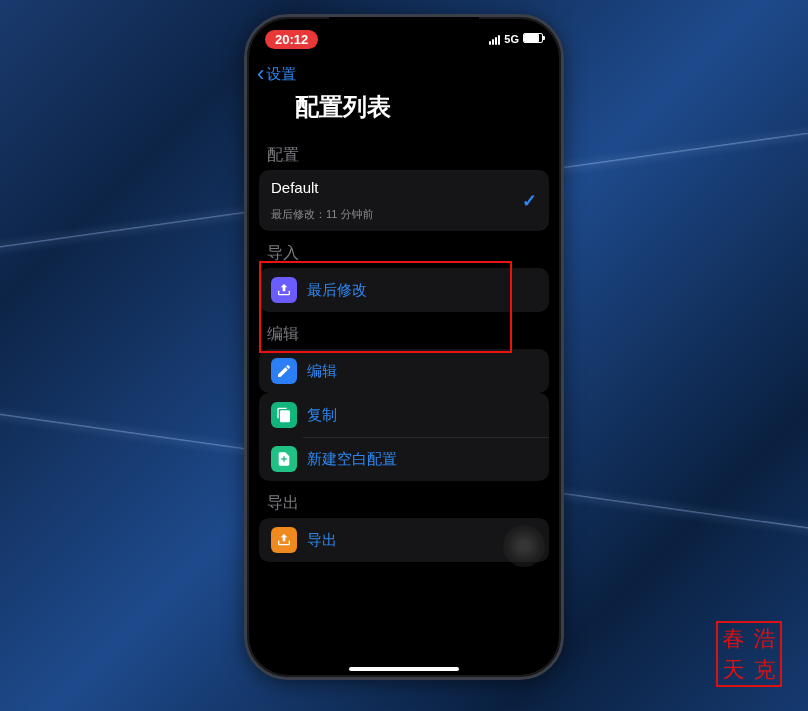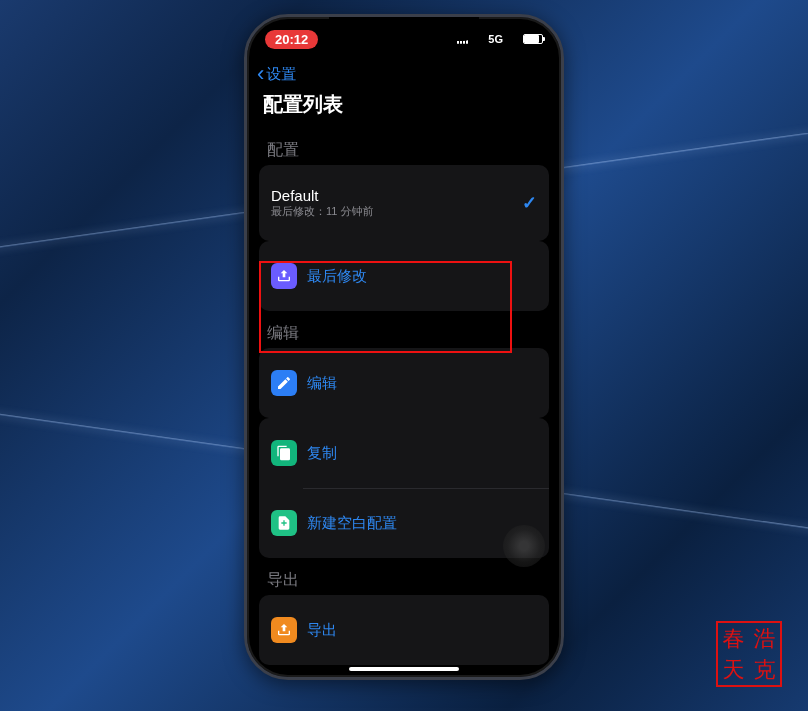--- a/index.html
+++ b/index.html
@@ -67,21 +67,21 @@
       font-weight: 600;
       z-index: 5;
     }
     .time-pill {
       background: #e83838;
       border-radius: 12px;
       padding: 2px 10px;
       font-size: 13px;
       font-weight: 600;
     }
-    .status-right { display: flex; align-items: center; gap: 20px; font-size: 11px; }
+    .status-right { display: flex; gap: 4px; font-size: 11px; }
     .signal { display: flex; gap: 1px; align-items: flex-end; }
     .signal span { width: 2px; background: #fff; border-radius: 1px; }
     .signal span:nth-child(1){height:4px}.signal span:nth-child(2){height:6px}
     .signal span:nth-child(3){height:8px}.signal span:nth-child(4){height:10px}
     .battery { width: 20px; height: 10px; border: 1px solid #fff; border-radius: 2px; position: relative; }
     .battery::after { content:""; position:absolute; right:-3px; top:2px; width:2px; height:4px; background:#fff; border-radius:0 1px 1px 0; }
     .battery-fill { height:100%; width:85%; background:#fff; border-radius:1px; }
 
     .screen {
       position: absolute;
@@ -91,54 +91,55 @@
       overflow-y: hidden;
     }
     .back-row {
       display: flex; align-items: center;
       padding: 4px 10px 2px 10px;
       color: #2e87f0;
       font-size: 15px;
     }
     .back-chevron { font-size: 22px; line-height: 1; margin-right: 2px; }
     .page-title {
-      font-size: 20px;
+      font-size: 24px;
       font-weight: 700;
       padding: 4px 16px 10px 16px;
+      margin-left: 32px;
     }
     .section-header {
       color: #7a7a80;
       font-size: 16px;
       padding: 12px 20px 4px 20px;
     }
     .group {
       margin: 0 12px;
       background: #151517;
       border-radius: 10px;
       overflow: hidden;
     }
     .row {
       display: flex;
       align-items: center;
-      padding: 22px 12px;
+      padding: 9px 12px;
       min-height: 40px;
       position: relative;
       border-radius: 11px;
     }
     .row + .row::before {
       content: "";
       position: absolute;
       left: 44px; right: 0; top: 0;
       height: 1px;
       background: #2a2a2e;
     }
     .row-default { flex-direction: row; justify-content: space-between; }
     .row-default-text { display:flex; flex-direction:column; }
     .row-default-title { font-size: 15px; color:#fff; }
-    .row-default-sub { font-size: 11px; color: #8a8a90; margin-top:0; }
+    .row-default-sub { font-size: 11px; color: #8a8a90; margin-top:11px; }
     .check { color: #2e87f0; font-size: 18px; font-weight:600; }
     .icon-box {
       width: 26px; height: 26px;
       border-radius: 6px;
       display: flex; align-items: center; justify-content: center;
       margin-right: 10px;
       flex-shrink: 0;
     }
     .icon-box svg { width: 16px; height: 16px; }
     .row-label { color: #2e87f0; font-size: 15px; }
@@ -213,20 +214,21 @@
     <div class="group">
       <div class="row row-default">
         <div class="row-default-text">
           <span class="row-default-title">Default</span>
           <span class="row-default-sub">最后修改：11 分钟前</span>
         </div>
         <span class="check">✓</span>
       </div>
     </div>
 
+    <div class="section-header">导入</div>
     <div class="group">
       <div class="row">
         <div class="icon-box" style="background:#6a5cff">
           <svg viewBox="0 0 24 24" fill="#fff">
               <path d="M5 20h14a2 2 0 002-2v-5h-2v5H5v-5H3v5a2 2 0 002 2zM12 3l5 5h-3v6h-4V8H7l5-5z"></path>
             </svg>
         </div>
         <span class="row-label">最后修改</span>
       </div>
     </div>

